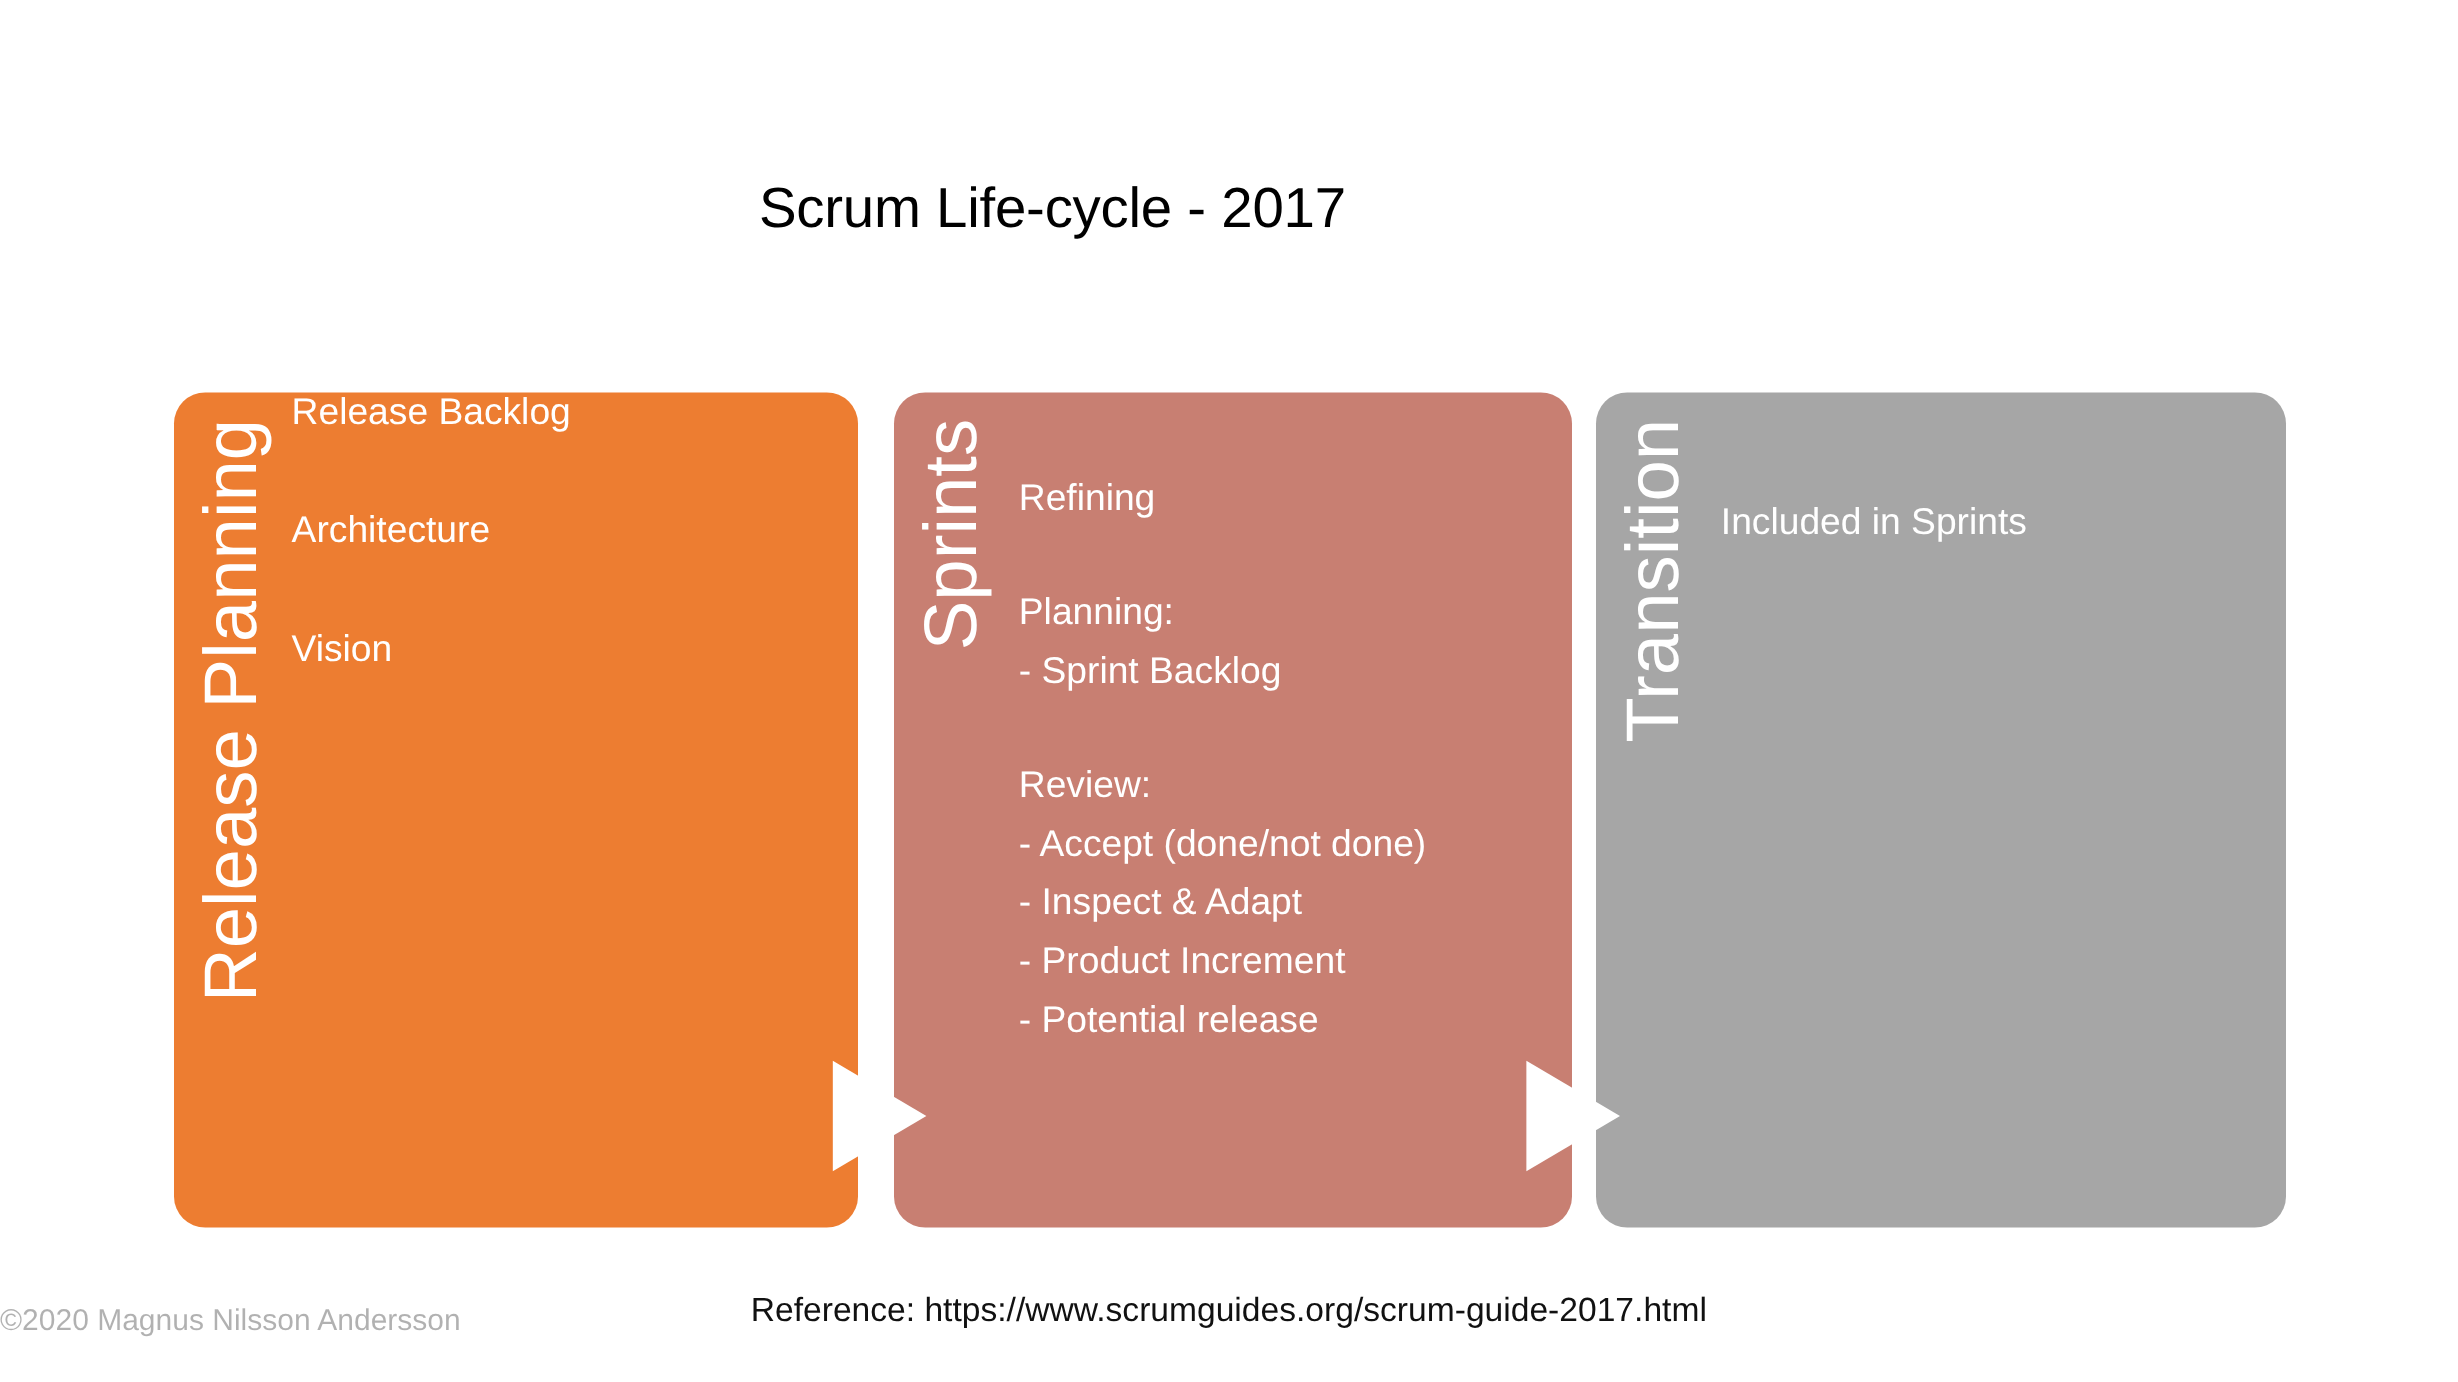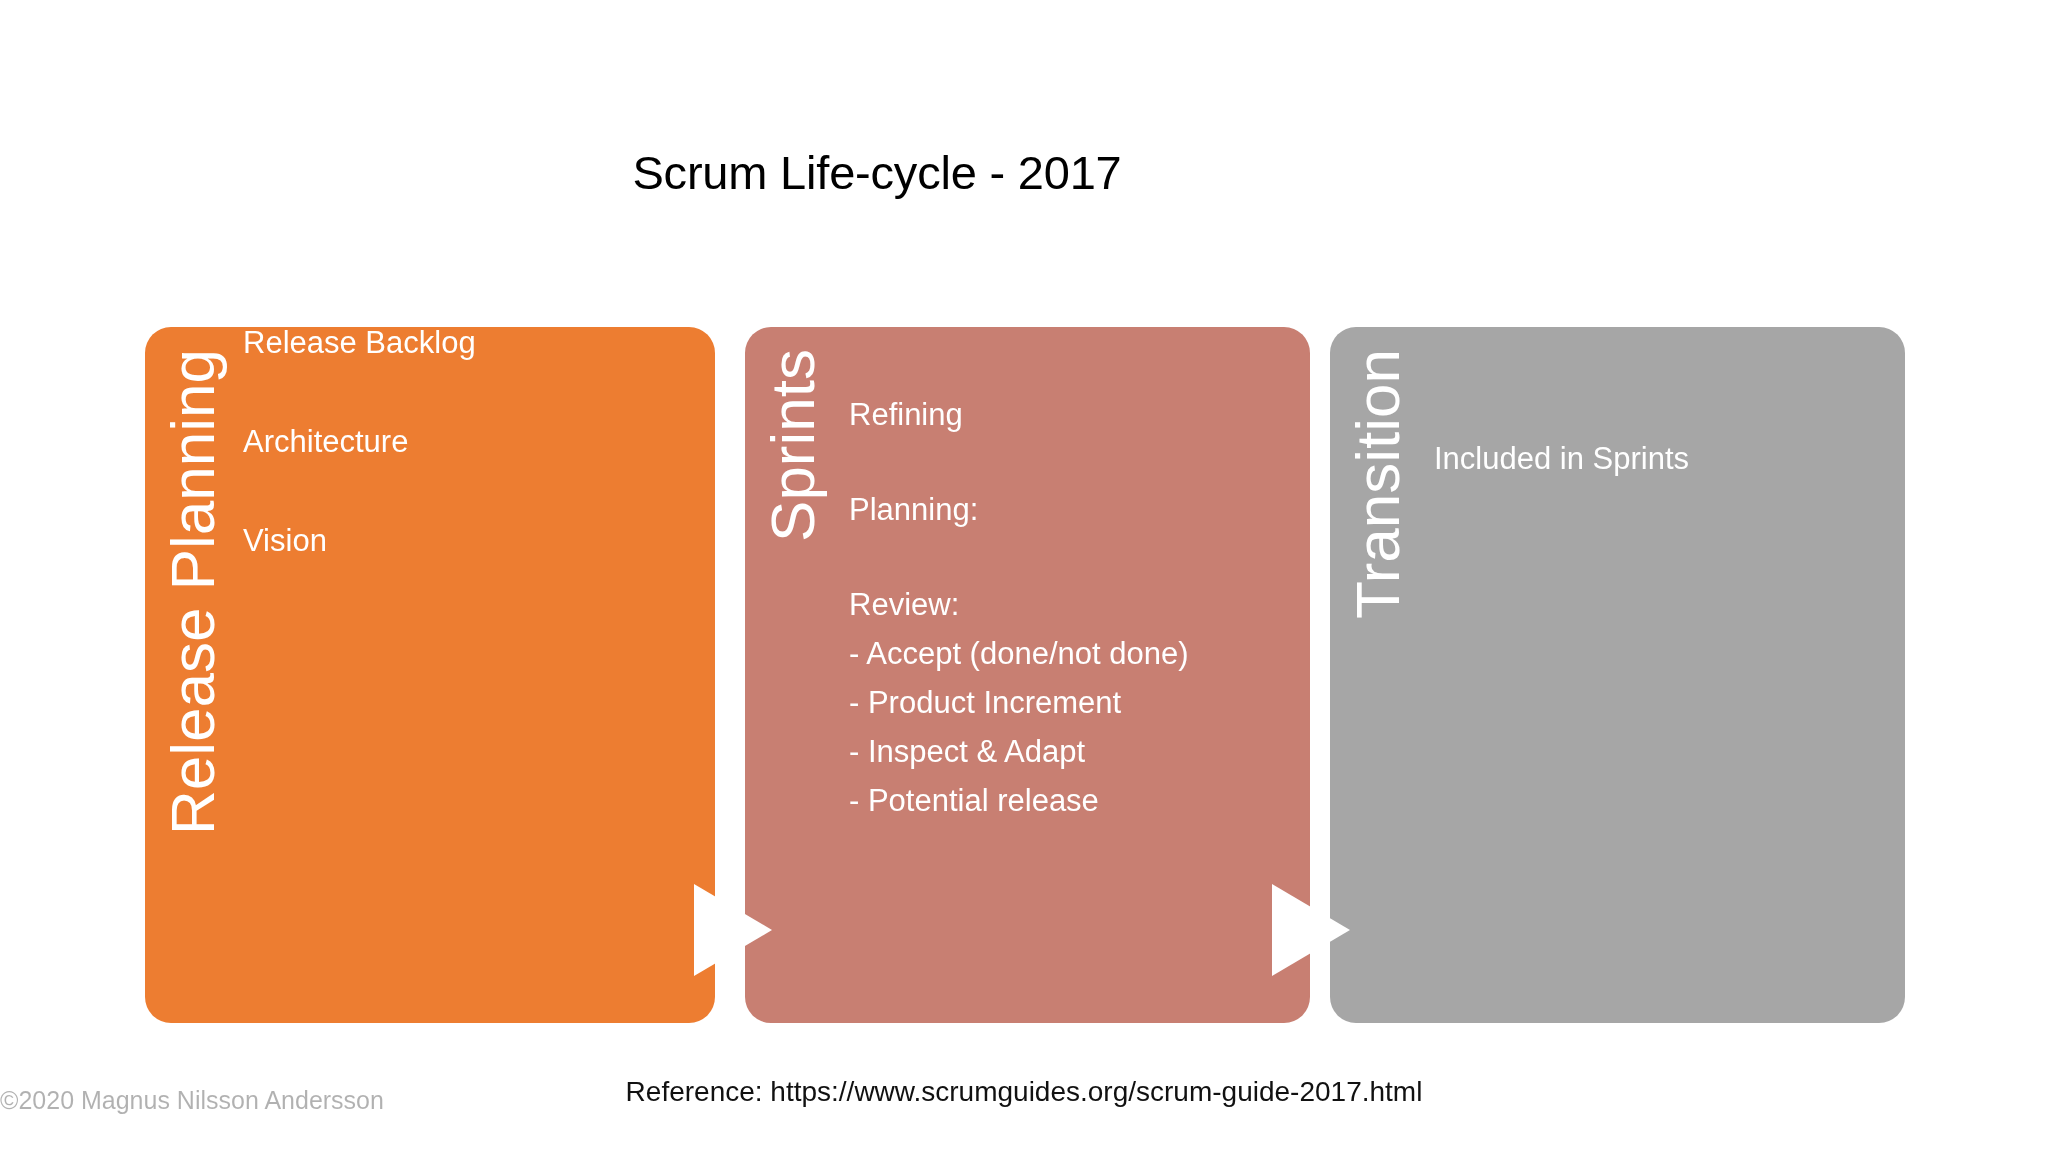--- a/index.html
+++ b/index.html
@@ -60,21 +60,21 @@
 
   
   .panel-body {
     position:absolute;
     top:0; left:98px; right:16px; height:696px;
     color:#ffffff;
     font-size:31px;
     line-height:1;
   }
   .panel-salmon .panel-body { padding-top:72px; left:104px; }
-  .panel-gray   .panel-body { padding-top:116px; left:104px; }
+  .panel-gray   .panel-body { padding-top:92px; left:104px; }
 
   .line { margin-bottom:18px; white-space:nowrap; }
   .line.gap-before { margin-top:68px; }
   .line.sub { margin-bottom:18px; }
   .spacer-line { height:46px; }
 
   
   .arrow {
     position:absolute;
     top:884px;
@@ -121,25 +121,26 @@
       <div class="line gap-before">Vision</div>
     </div>
   </div>
 
   <div class="panel panel-salmon" style="background: rgb(200, 127, 114);">
     <div class="panel-vlabel short">Sprints</div>
     <div class="panel-body">
       <div class="line">Refining</div>
       <div class="spacer-line"></div>
       <div class="line">Planning:</div>
+      <div class="line sub">- Sprint Backlog</div>
       <div class="spacer-line"></div>
       <div class="line">Review:</div>
       <div class="line sub">- Accept (done/not done)</div>
+      <div class="line sub">- Inspect &amp; Adapt</div>
       <div class="line sub">- Product Increment</div>
-      <div class="line sub">- Inspect &amp; Adapt</div>
       <div class="line sub">- Potential release</div>
     </div>
   </div>
 
   <div class="panel panel-gray" style="background: rgb(166, 166, 166);">
     <div class="panel-vlabel">Transition</div>
     <div class="panel-body">
       <div class="line">Included in Sprints</div>
     </div>
   </div>

